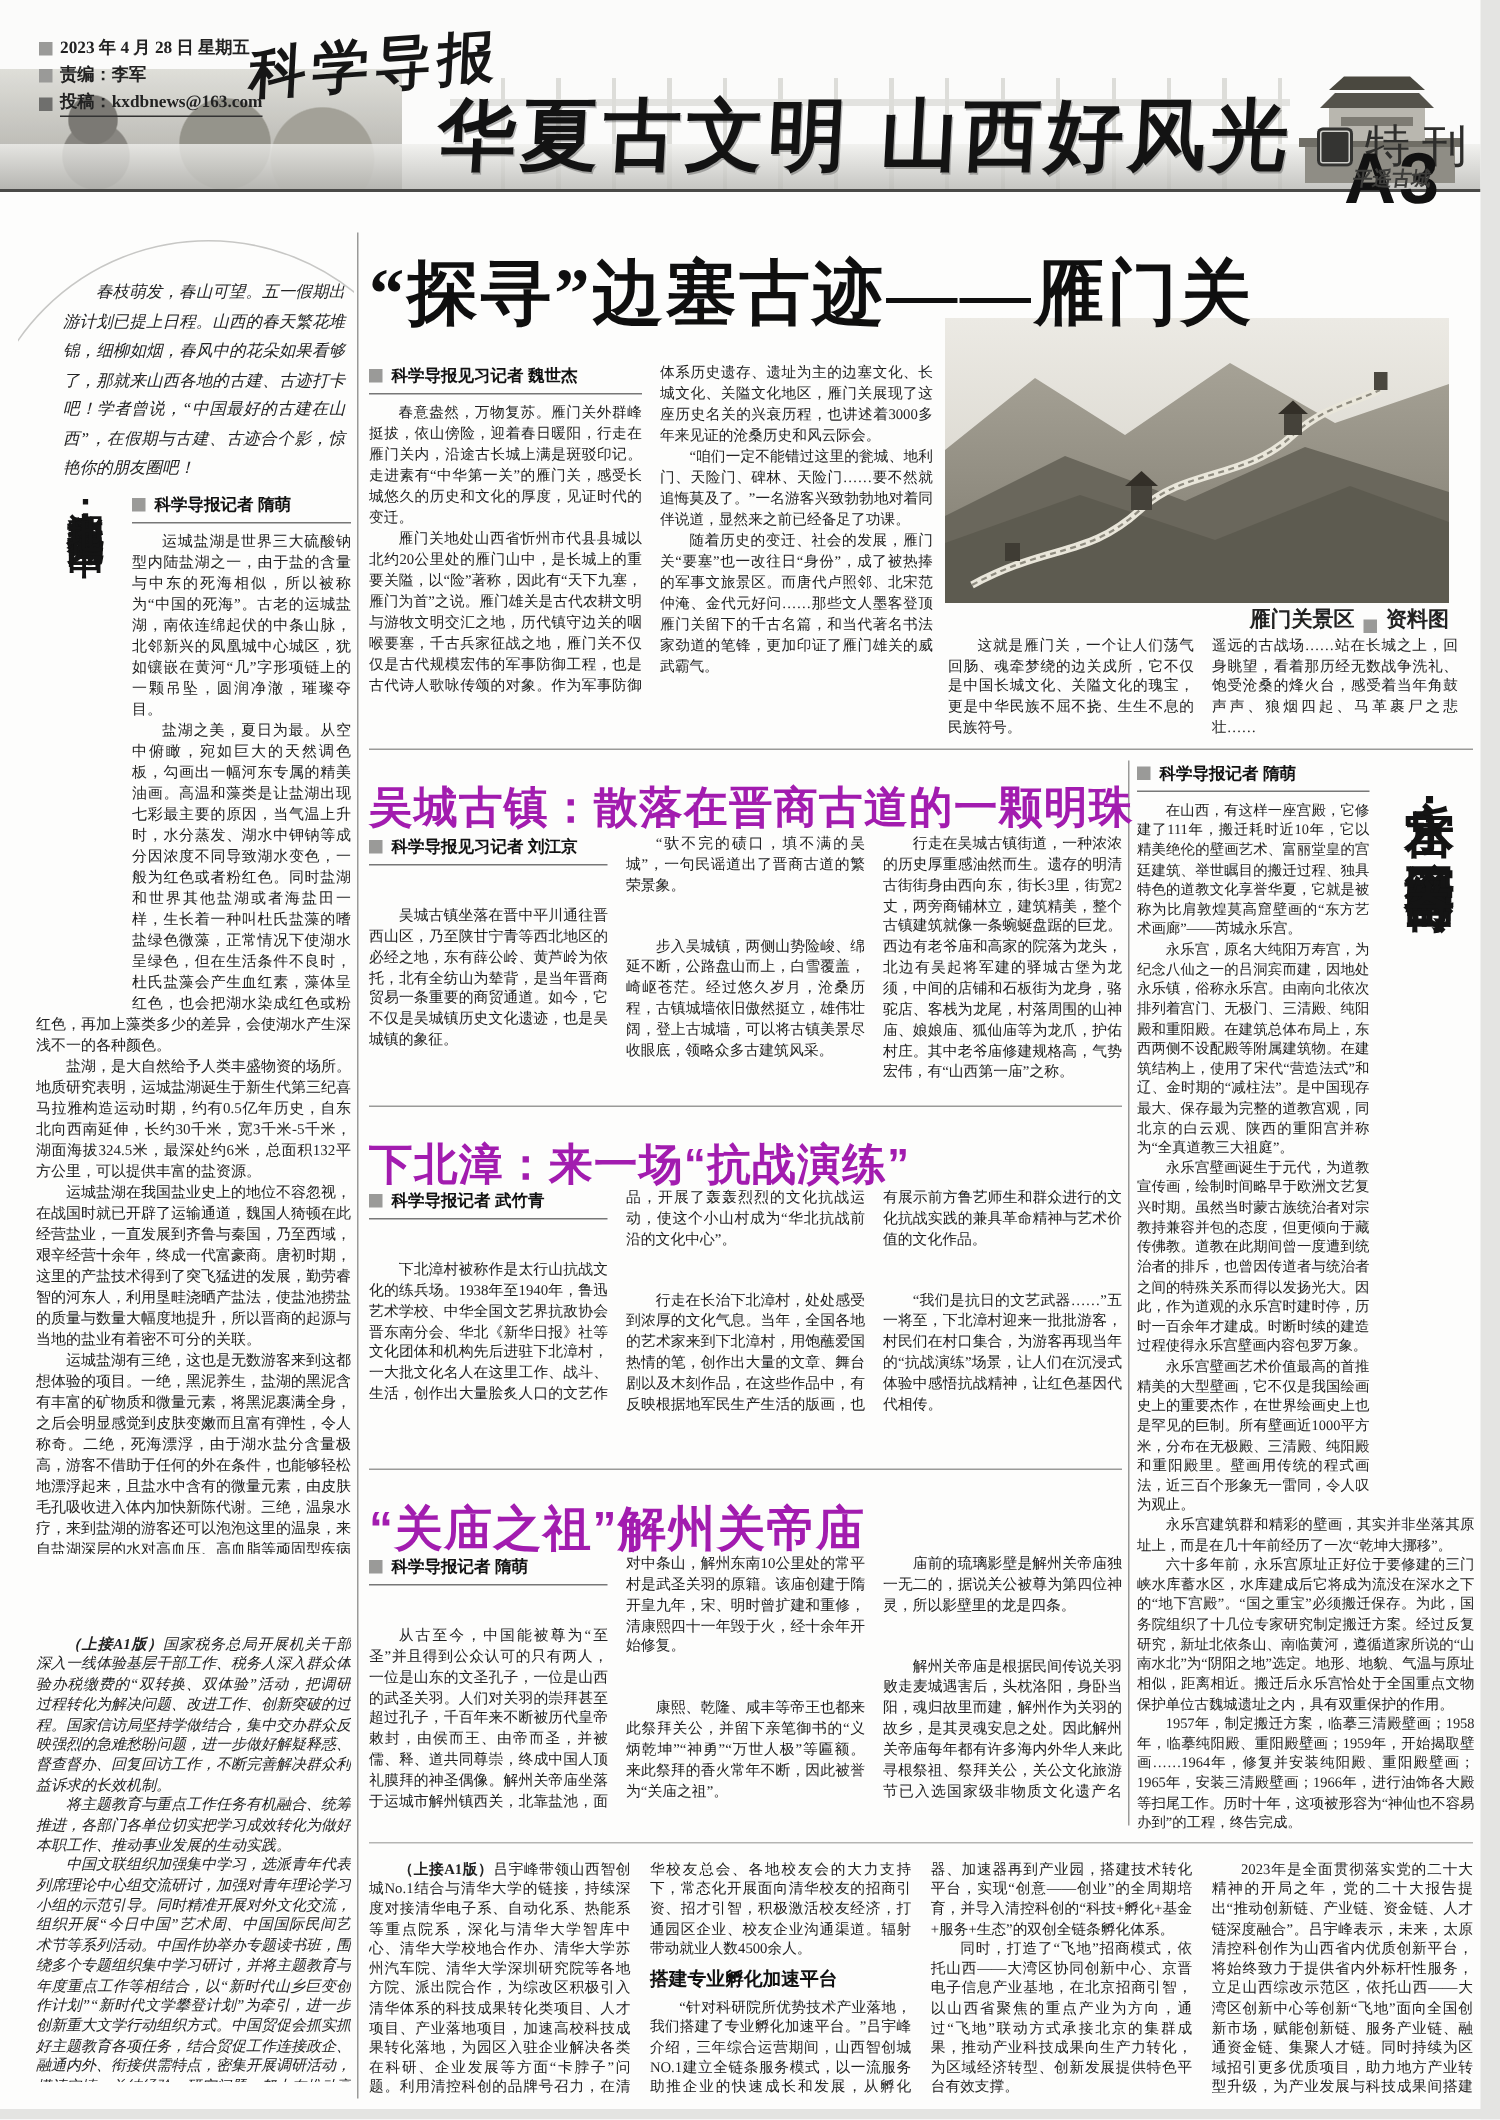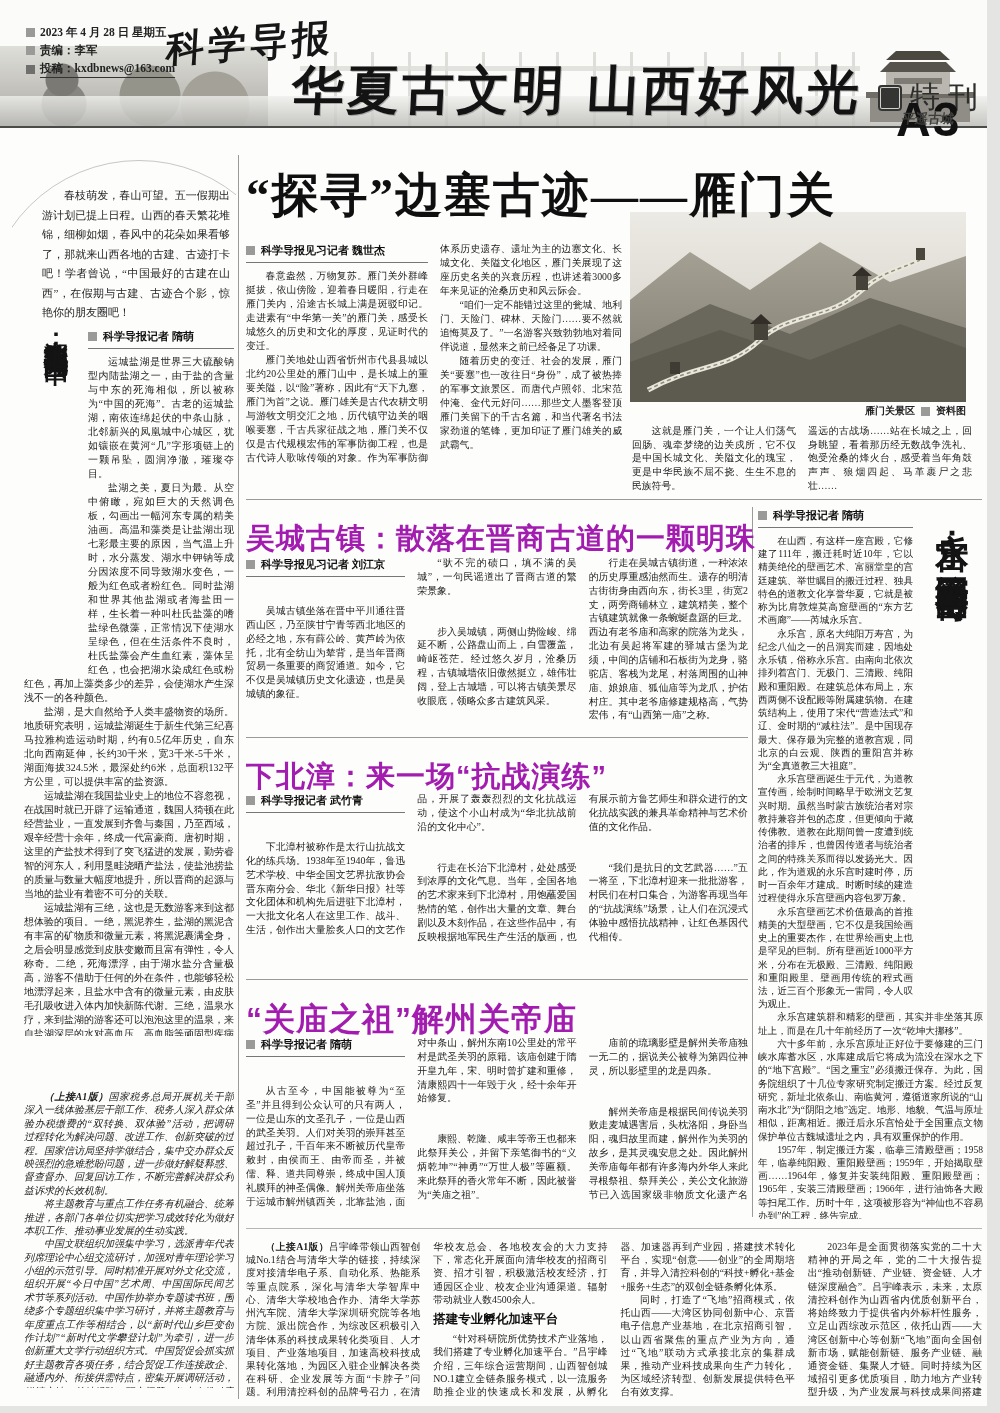--- a/index.html
+++ b/index.html
@@ -58,37 +58,37 @@
   margin-bottom:6px; text-indent:0; break-inside:avoid; }
 .cols2 { column-count:2; column-gap:12px; overflow:hidden; }
 .cols3 { column-count:3; column-gap:12px; overflow:hidden; }
 .cols4 { column-count:4; column-gap:13px; overflow:hidden; }
 .vhead { writing-mode:vertical-rl; text-orientation:upright; font-weight:900; color:#141414; overflow:hidden; }
 
 
 .arc-clip { position:absolute; left:12px; top:148px; width:224px; height:218px; overflow:hidden; }
 .arc-circle { position:absolute; left:-28px; top:12px; width:310px; height:310px;
   border:1px solid #c7c7c5; border-radius:50%; }
-.intro { position:absolute; left:42px; top:186px; width:188px; 
+.intro { position:absolute; left:42px; top:186px; width:188px; font-style:italic;
   font-size:11px; line-height:1.78; text-align:justify; text-indent:2em; color:#232323; }
 #saltlake { position:absolute; left:24px; top:328px; width:210px; height:708px; overflow:hidden; }
 #saltlake .vhead { float:left; width:64px; height:348px; font-size:24px; letter-spacing:-2px; line-height:64px; }
 #saltlake .bp { font-size:10px; line-height:1.4; }
 #left-cont { position:absolute; left:24px; top:1090px; width:210px; height:298px; overflow:hidden; }
 #left-cont .bp { font-style:italic; font-size:10px; line-height:1.34; }
 .lead { font-weight:bold; }
 
 
 .yanmen-headline { position:absolute; left:246px; top:164px; width:736px; font-size:47px; font-weight:900;
   letter-spacing:2px; color:#0f0f0f; z-index:3; white-space:nowrap; }
 #yanmen-left { position:absolute; left:246px; top:242px; width:376px; height:254px; }
 #yanmen-left .bp { font-size:9.8px; line-height:1.43; }
 .photo { position:absolute; left:630px; top:212px; width:336px; height:190px; z-index:1; }
 .caption { position:absolute; left:630px; top:404px; width:336px; display:flex; justify-content:flex-end;
-  align-items:center; gap:6px; font-family:"Liberation Sans","DejaVu Sans",sans-serif; font-size:10px;
+  align-items:flex-end; gap:6px; font-family:"Liberation Sans","DejaVu Sans",sans-serif; font-size:14px;
   font-weight:bold; color:#222; }
 #yanmen-under { position:absolute; left:632px; top:424px; width:340px; height:70px; }
 #yanmen-under .bp { font-size:9.8px; line-height:1.4; }
 
 
 .mid-headline { position:absolute; left:246px; font-family:"Liberation Sans","DejaVu Sans",sans-serif;
   font-weight:bold; color:#a21caf; white-space:nowrap;margin-top:10px; }
 #wucheng-body, #xbz-body, #gdm-body { position:absolute; left:246px; width:502px; }
 #wucheng-body .bp, #xbz-body .bp, #gdm-body .bp { font-size:9.9px; line-height:1.4;margin-top:27px; }
 #yongle { position:absolute; left:758px; top:507px; width:225px; height:712px; overflow:hidden; }

